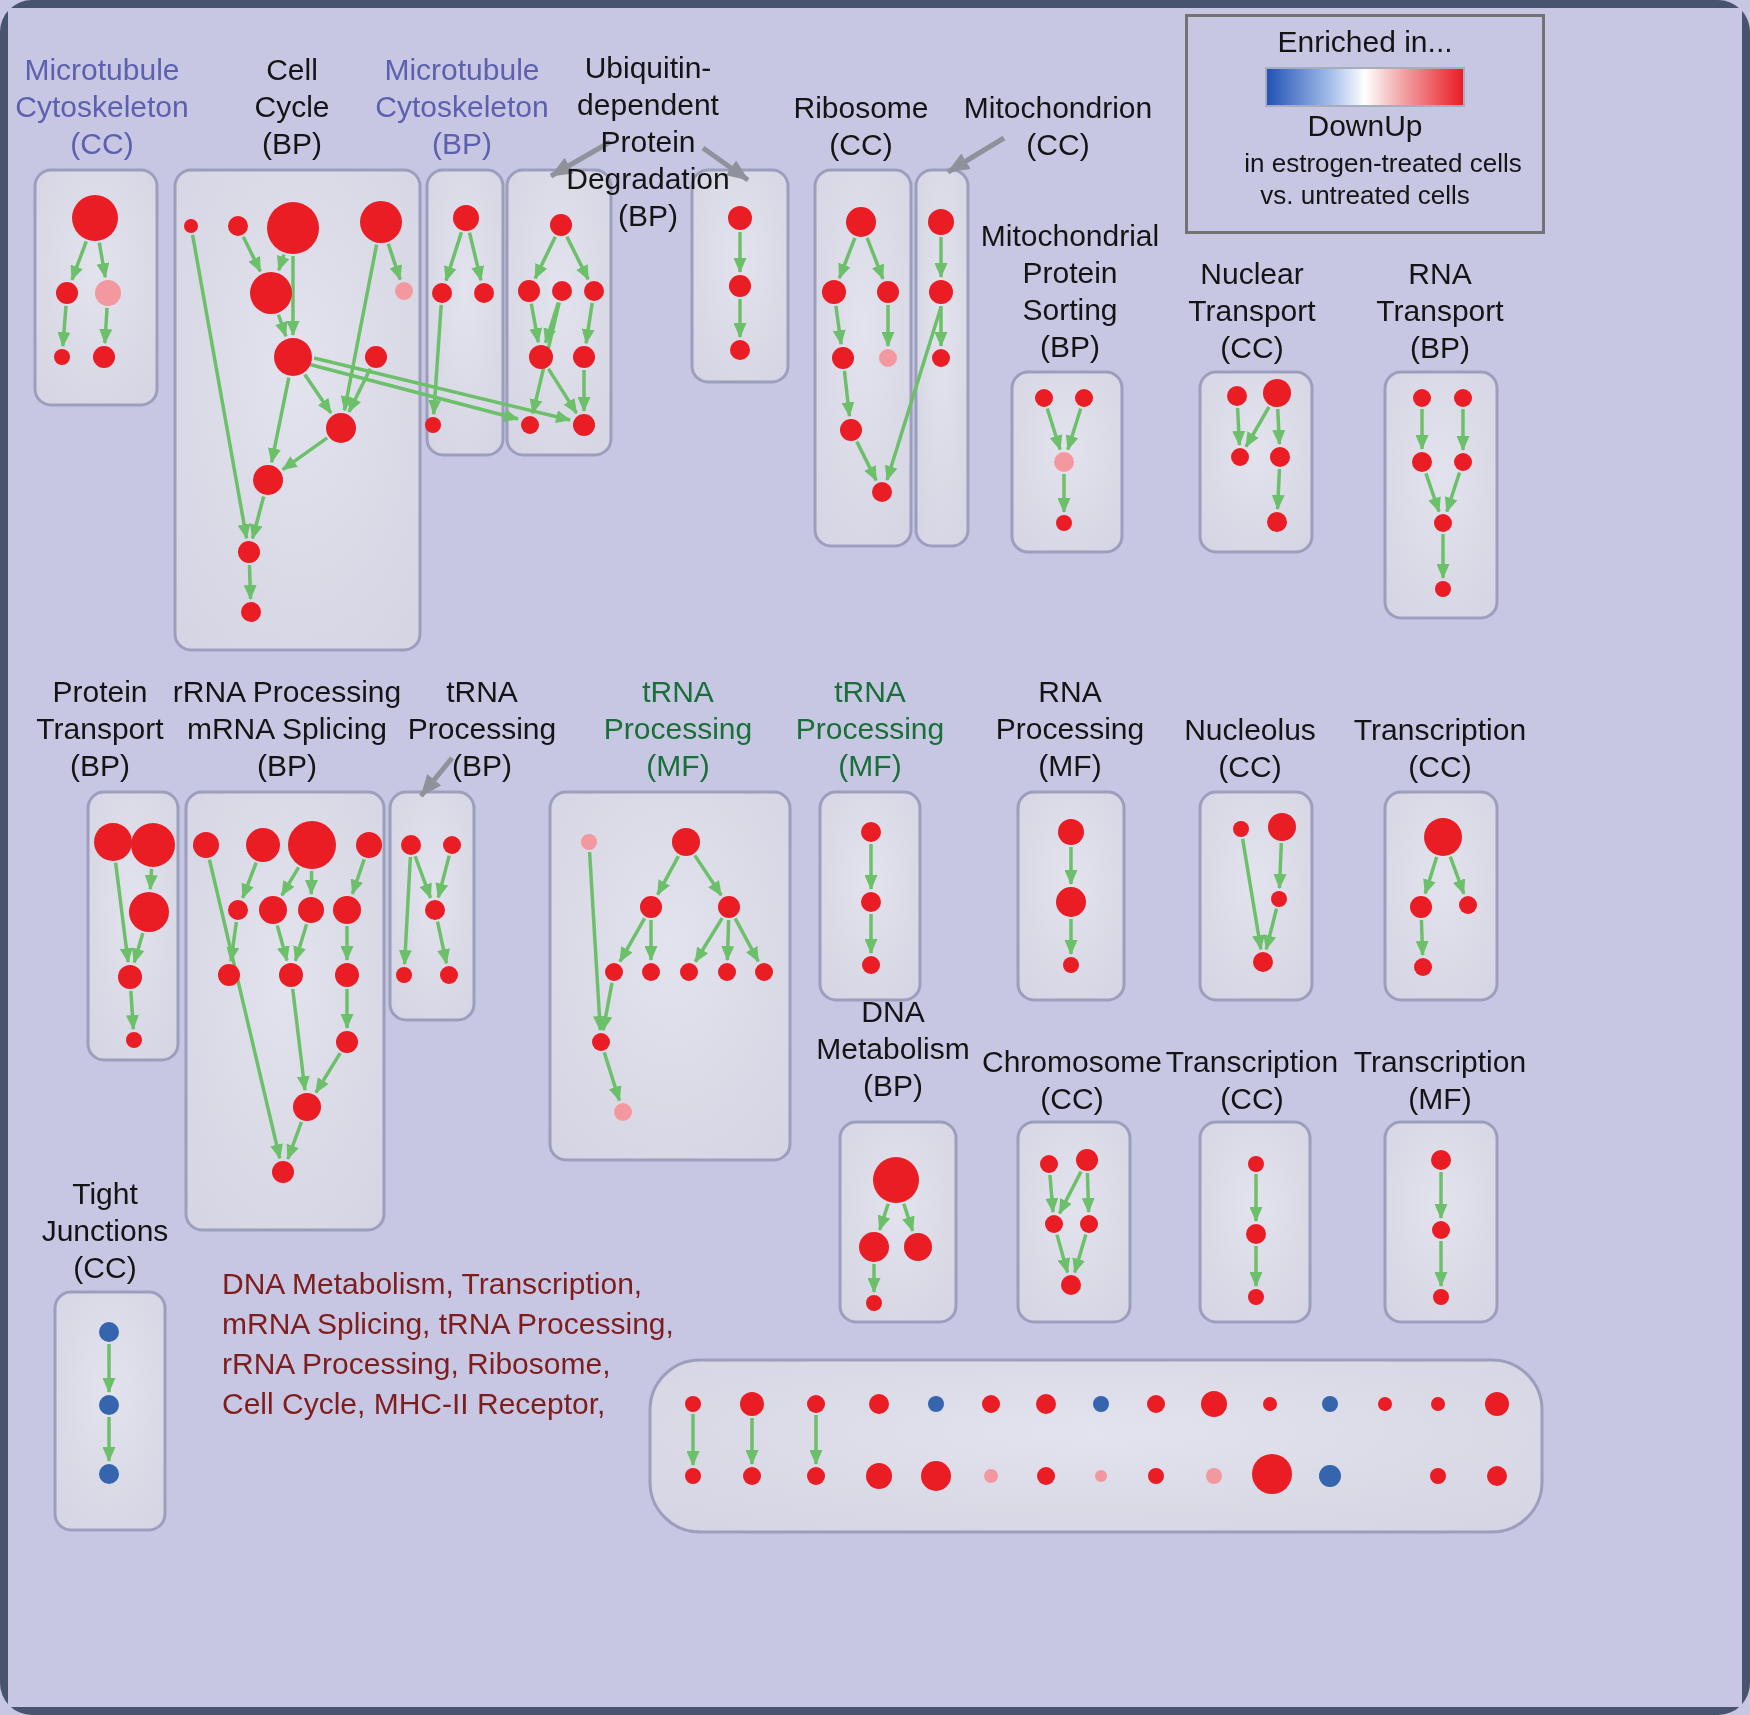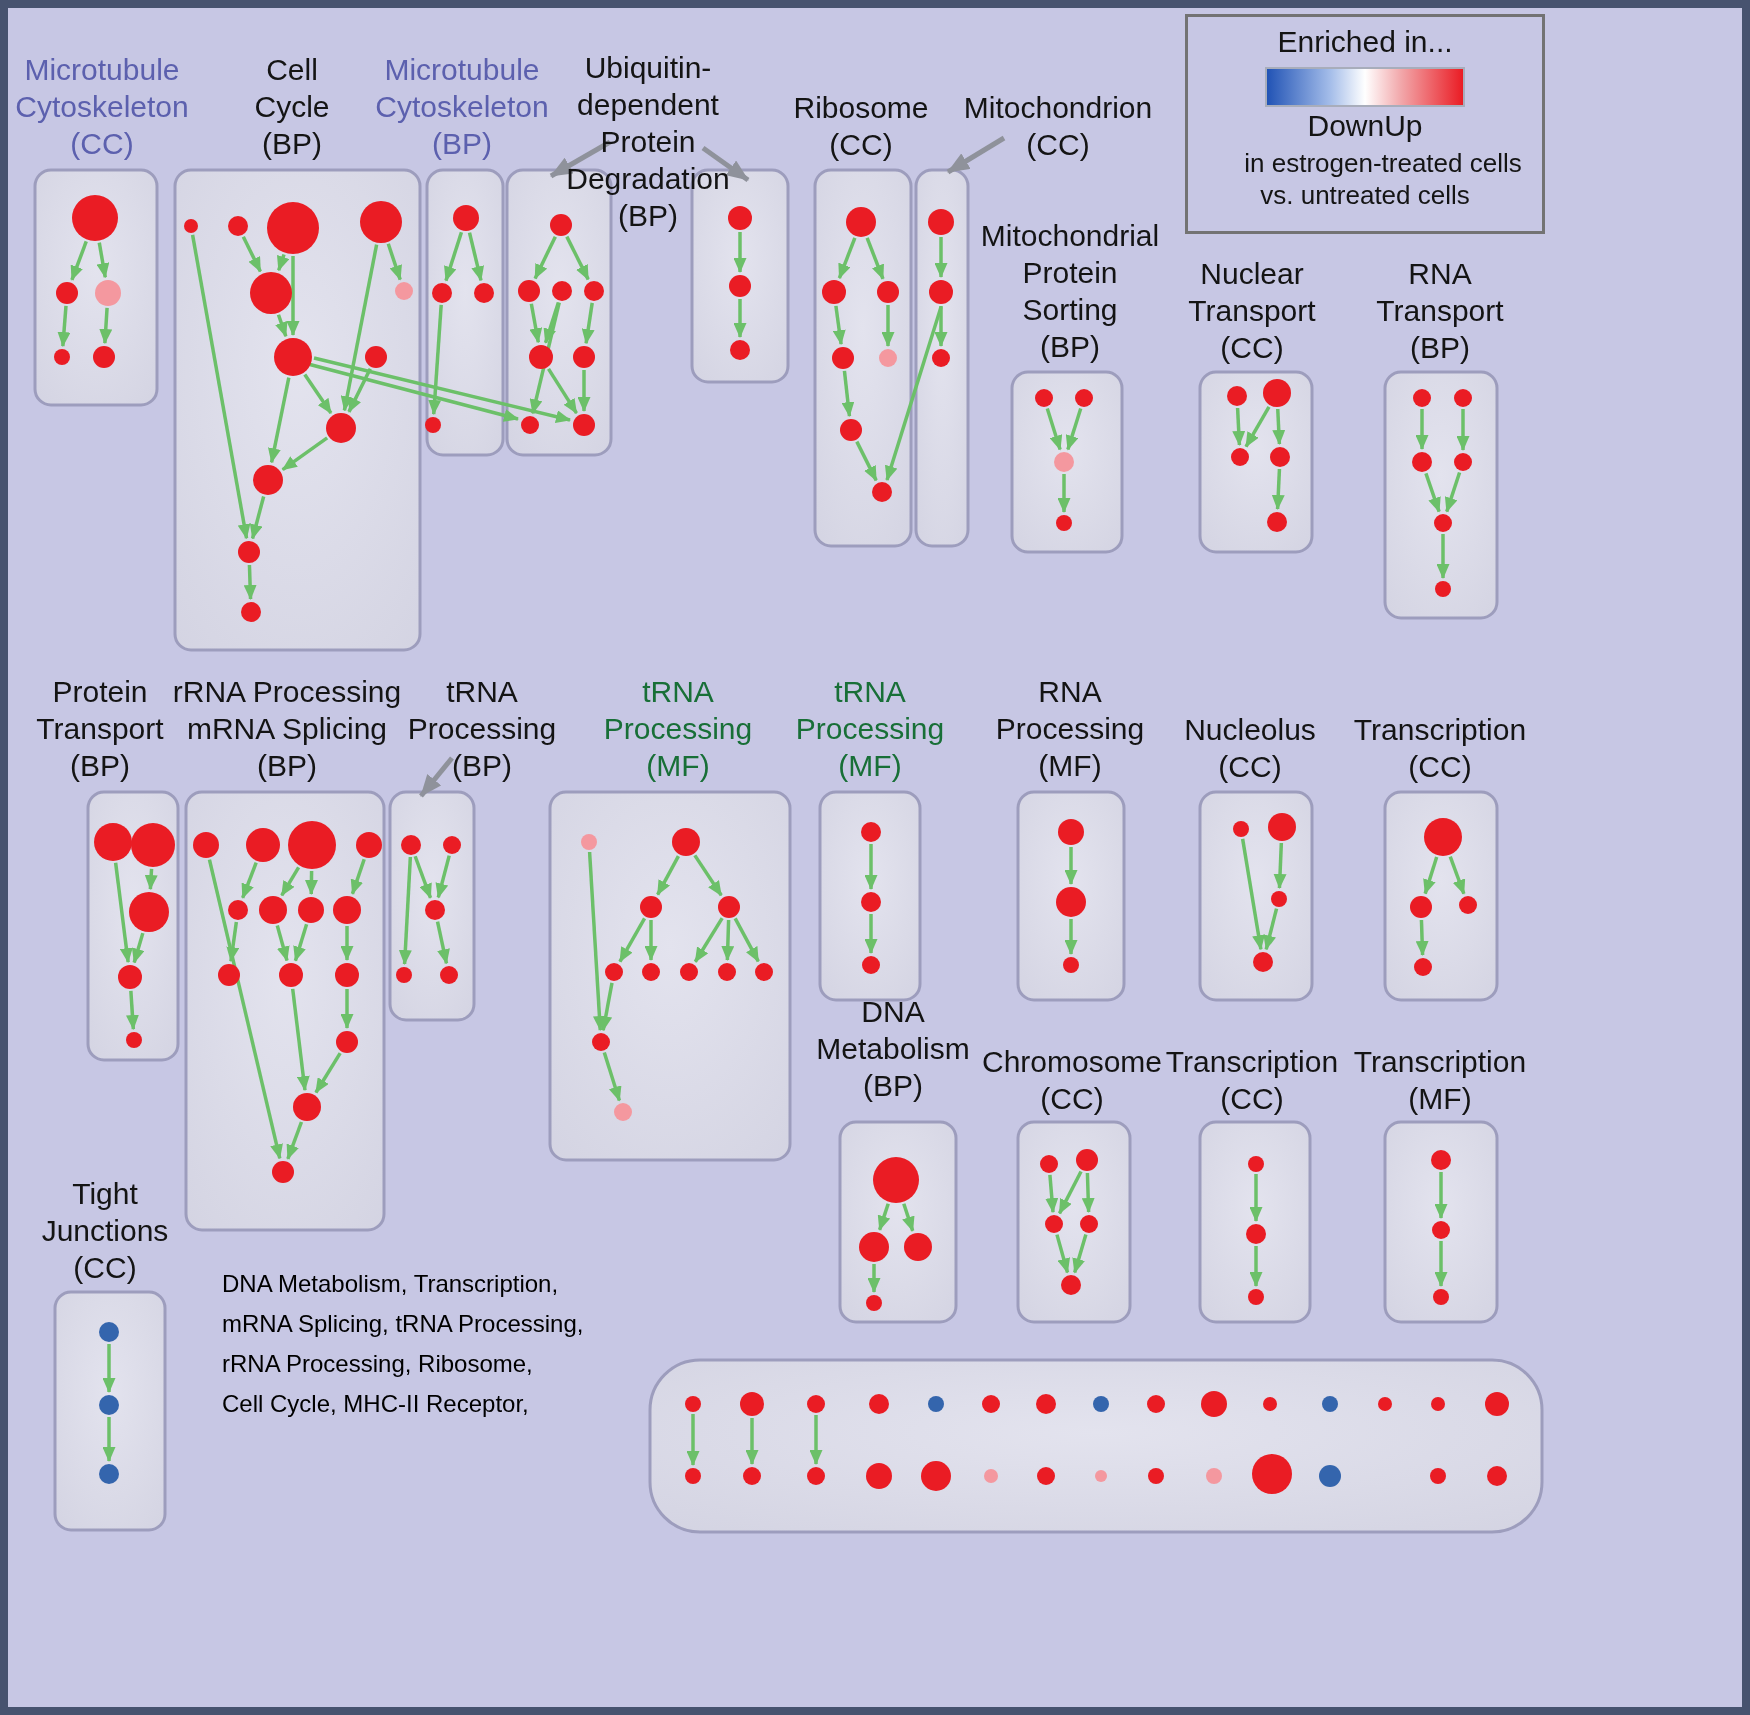--- a/index.html
+++ b/index.html
@@ -1,27 +1,27 @@
 <!DOCTYPE html>
 <html><head>
 <meta charset="utf-8">
 <style>
   html,body{margin:0;padding:0;background:#c7c7e4;}
-  .figure{position:relative;width:1750px;height:1715px;font-family:"Liberation Sans",sans-serif;overflow:hidden;}
+  .figure{position:relative;width:1750px;height:1715px;font-family:"Liberation Sans",sans-serif;overflow:hidden;border-radius:32px;}
   #diagram{position:absolute;left:0;top:0;}
   #diagram text{font-family:"Liberation Sans",sans-serif;font-size:30px;}
   .legend{position:absolute;left:1185px;top:14px;width:360px;height:220px;border:3px solid #737373;
           box-sizing:border-box;text-align:center;color:#141414;}
   .legend-title{font-size:30px;margin-top:8px;}
   .legend-bar{width:200px;height:40px;margin:8px auto 2px;border:2px solid #a8adbb;box-sizing:border-box;
           background:linear-gradient(to right,#2153b5 0%,#a3bce9 32%,#ffffff 50%,#f2a9ac 68%,#ea1c24 100%);}
   .legend-updown{width:216px;margin:2px auto 0;display:flex;justify-content:center;font-size:30px;}
   .legend-sub{font-size:26px;line-height:32px;}
   .legend-sub.first{margin-top:4px;padding-left:36px;}
-  .misc-caption{position:absolute;left:222px;top:1264px;font-size:24px;line-height:40px;color:#000000;}
+  .misc-caption{position:absolute;left:222px;top:1264px;font-size:30px;line-height:40px;color:#7f1d1d;}
 </style>
 </head>
 <body>
 
 <div class="figure">
 
   <svg id="diagram" width="1750" height="1715" viewBox="0 0 1750 1715">
       <defs>
         <radialGradient id="boxGrad" cx="50%" cy="42%" r="85%">
           <stop offset="0%" stop-color="#e3e3ee"></stop>

